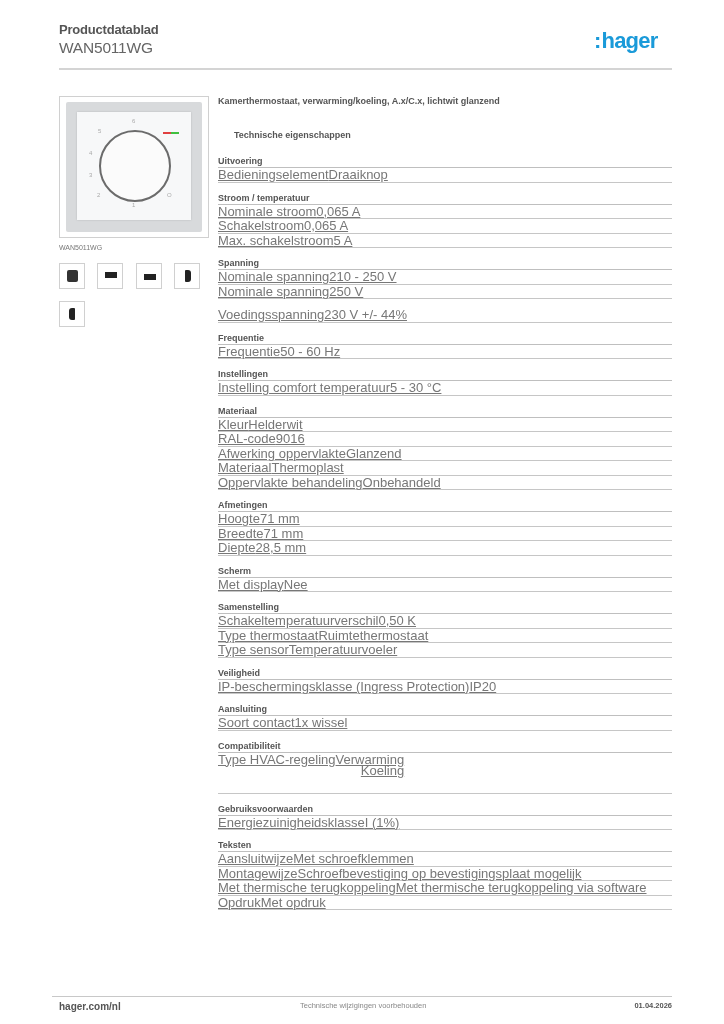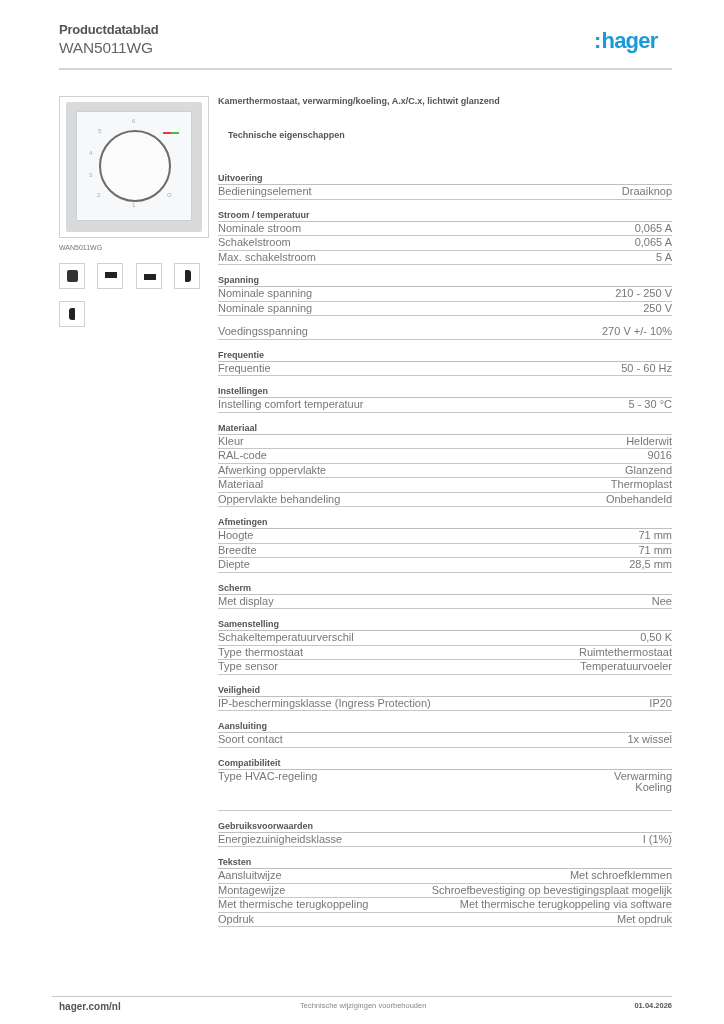--- a/index.html
+++ b/index.html
@@ -16,26 +16,26 @@
   .plate { position: absolute; left: 11px; top: 10px; width: 114px; height: 108px; background: #f7f8f9; box-shadow: 0 0 2px rgba(0,0,0,0.15); }
   .knob { position: absolute; left: 22px; top: 18px; width: 68px; height: 68px; border-radius: 50%; background: #fbfbfb; border: 2px solid #6b6b6b; }
   .led { position: absolute; top: 20px; height: 2px; width: 8px; }
   .tick { position: absolute; font-size: 6px; color: #aaa; }
   .img-caption { position: absolute; left: 59px; top: 244px; font-size: 7px; color: #777; }
   .thumbs { position: absolute; left: 59px; top: 263px; width: 160px; }
   .thumb { position: absolute; width: 26px; height: 26px; border: 1px solid #d0d0d0; box-sizing: border-box; background: #fff; }
   .thumb .shape { position: absolute; background: #222; }
 
   .product-desc { position: absolute; left: 218px; top: 96px; font-size: 9px; font-weight: bold; color: #555; }
-  .tech-title { position: absolute; left: 228px; top: 130px; font-size: 9px; font-weight: bold; color: #555; }
-
-  .specs { position: absolute; left: 218px; top: 172px; width: 454px; }
+  .tech-title { position: absolute; left: 234px; top: 130px; font-size: 9px; font-weight: bold; color: #555; }
+
+  .specs { position: absolute; left: 218px; top: 155px; width: 454px; }
   .group { margin-bottom: 9px; }
   .group-title { font-size: 9px; font-weight: bold; color: #555; height: 12px; line-height: 12px; border-bottom: 1px solid #bfbfbf; }
-  .row { display: flex; justify-content: space-between; font-size: 11px; color: #777; border-bottom: 1px solid #c6c6c6; height: 13.5px; line-height: 13.5px; }
+  .row { display: flex; font-size: 13px; color: #777; border-bottom: 1px solid #c6c6c6; height: 13.5px; line-height: 13.5px; text-decoration: underline; }
   .row .label { white-space: nowrap; }
   .row .value { text-align: right; white-space: nowrap; }
   .row.multi { height: auto; line-height: 11.5px; padding-top: 1px; padding-bottom: 16px; }
   .row.multi .value span { display: block; }
 
   .ftr-rule { position: absolute; left: 52px; top: 996px; width: 620px; height: 1px; background: #c8c8c8; }
   .ftr-left { position: absolute; left: 59px; top: 1001px; font-size: 10px; font-weight: bold; color: #555; }
   .ftr-mid { position: absolute; left: 300px; top: 1001px; font-size: 7.5px; color: #888; }
   .ftr-right { position: absolute; right: 52px; top: 1001px; font-size: 7.5px; font-weight: bold; color: #555; }
 </style>
@@ -121,21 +121,21 @@
       </div>
     <div class="row">
         <span class="label">Nominale spanning</span>
         <span class="value">250 V</span>
       </div>
   </div>
 
   <div class="group">
     <div class="row">
         <span class="label">Voedingsspanning</span>
-        <span class="value">270 V +/- 10%</span>
+        <span class="value">230 V +/- 44%</span>
       </div>
   </div>
 
   <div class="group">
     <div class="group-title">Frequentie</div>
     <div class="row">
         <span class="label">Frequentie</span>
         <span class="value">50 - 60 Hz</span>
       </div>
   </div>

